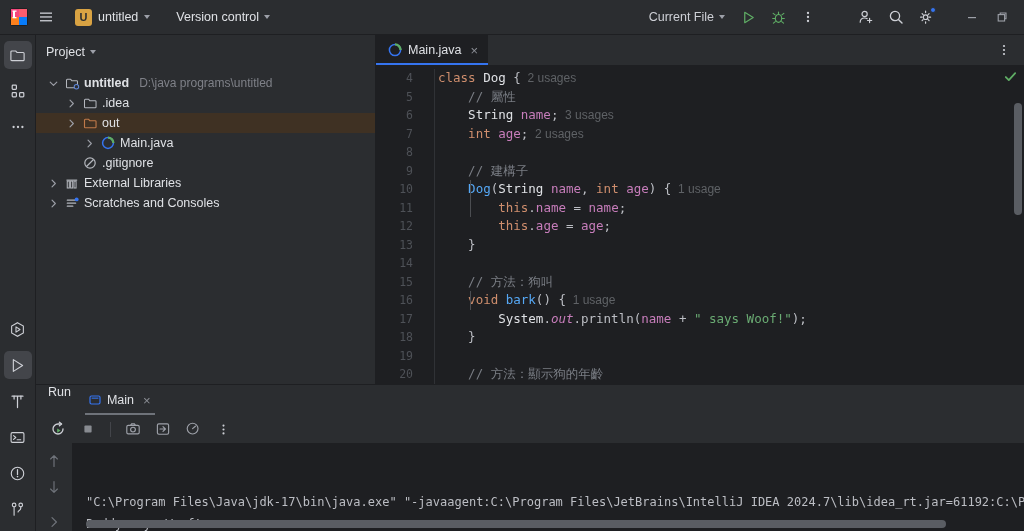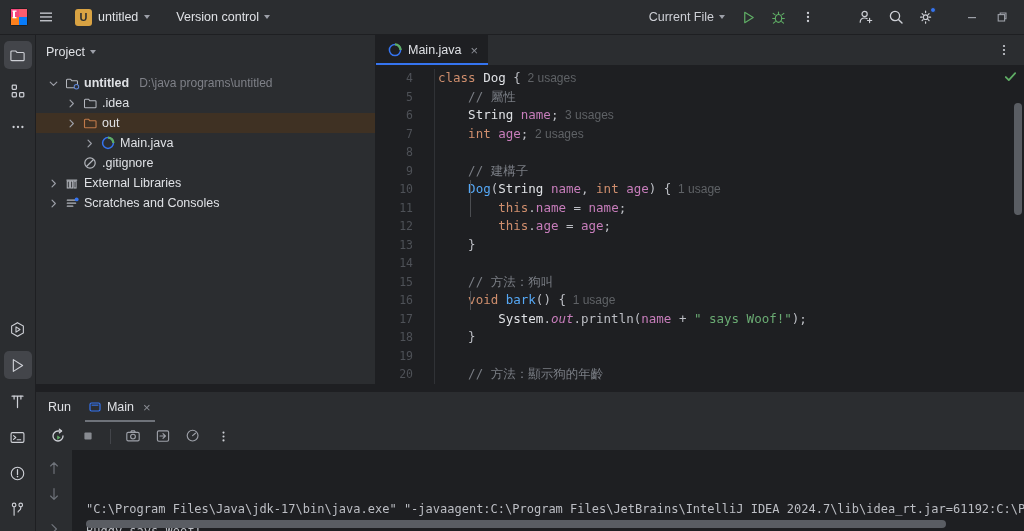--- a/index.html
+++ b/index.html
@@ -113,21 +113,21 @@
   .str { color: #6aab73; }
   .pun { color: #bcbec4; }
   .usages { color: #5f6266; font-family: "Liberation Sans", sans-serif; font-size: 12px; }
   .this-kw { color: #cf8e6d; }
   .static-it { color: #c77dbb; font-style: italic; }
   .ed-scroll-thumb { position: absolute; right: 2px; top: 38px; width: 8px; height: 112px; background: #5a5d63; border-radius: 4px; }
   .inspect-check { position: absolute; right: 6px; top: 4px; }
 
   
   .run-pane { height: 147px; min-height: 147px; background: #1e1f22; display: flex; flex-direction: column; border-top: 1px solid #1e1f22;}
-  .run-head { height: 30px; min-height:30px; background: #2b2d30; display: flex; align-items: center; padding-left: 12px; gap: 14px; margin-top: 7px; }
+  .run-head { height: 30px; min-height:30px; background: #2b2d30; display: flex; align-items: flex-start; padding-left: 12px; gap: 14px; }
   .run-title { font-size: 12.5px; color: #dfe1e5; }
   .run-tab { display: flex; align-items: center; gap: 6px; font-size: 12.5px; color: #dfe1e5; height: 30px; position: relative; padding: 0 4px;}
   .run-tab .underline { position: absolute; left:0; right:0; bottom:0; height:2px; background:#6f737a;}
   .run-toolrow { height: 28px; min-height: 28px; background: #2b2d30; display: flex; align-items: center; padding-left: 8px; gap: 2px; }
   .sep-v { width: 1px; height: 15px; background: #43454a; margin: 0 6px; }
   .console-row { flex: 1; display: flex; min-height: 0; position: relative; }
   .console-gutter { width: 36px; min-width: 36px; background: #2b2d30; display: flex; flex-direction: column; align-items: center; padding-top: 10px; gap: 10px;}
   .console {
     flex: 1; background: #1e1f22; padding: 6px 0 0 14px; position: relative;
     font-family: "DejaVu Sans Mono", monospace; font-size: 12px; color: #bcbec4;

